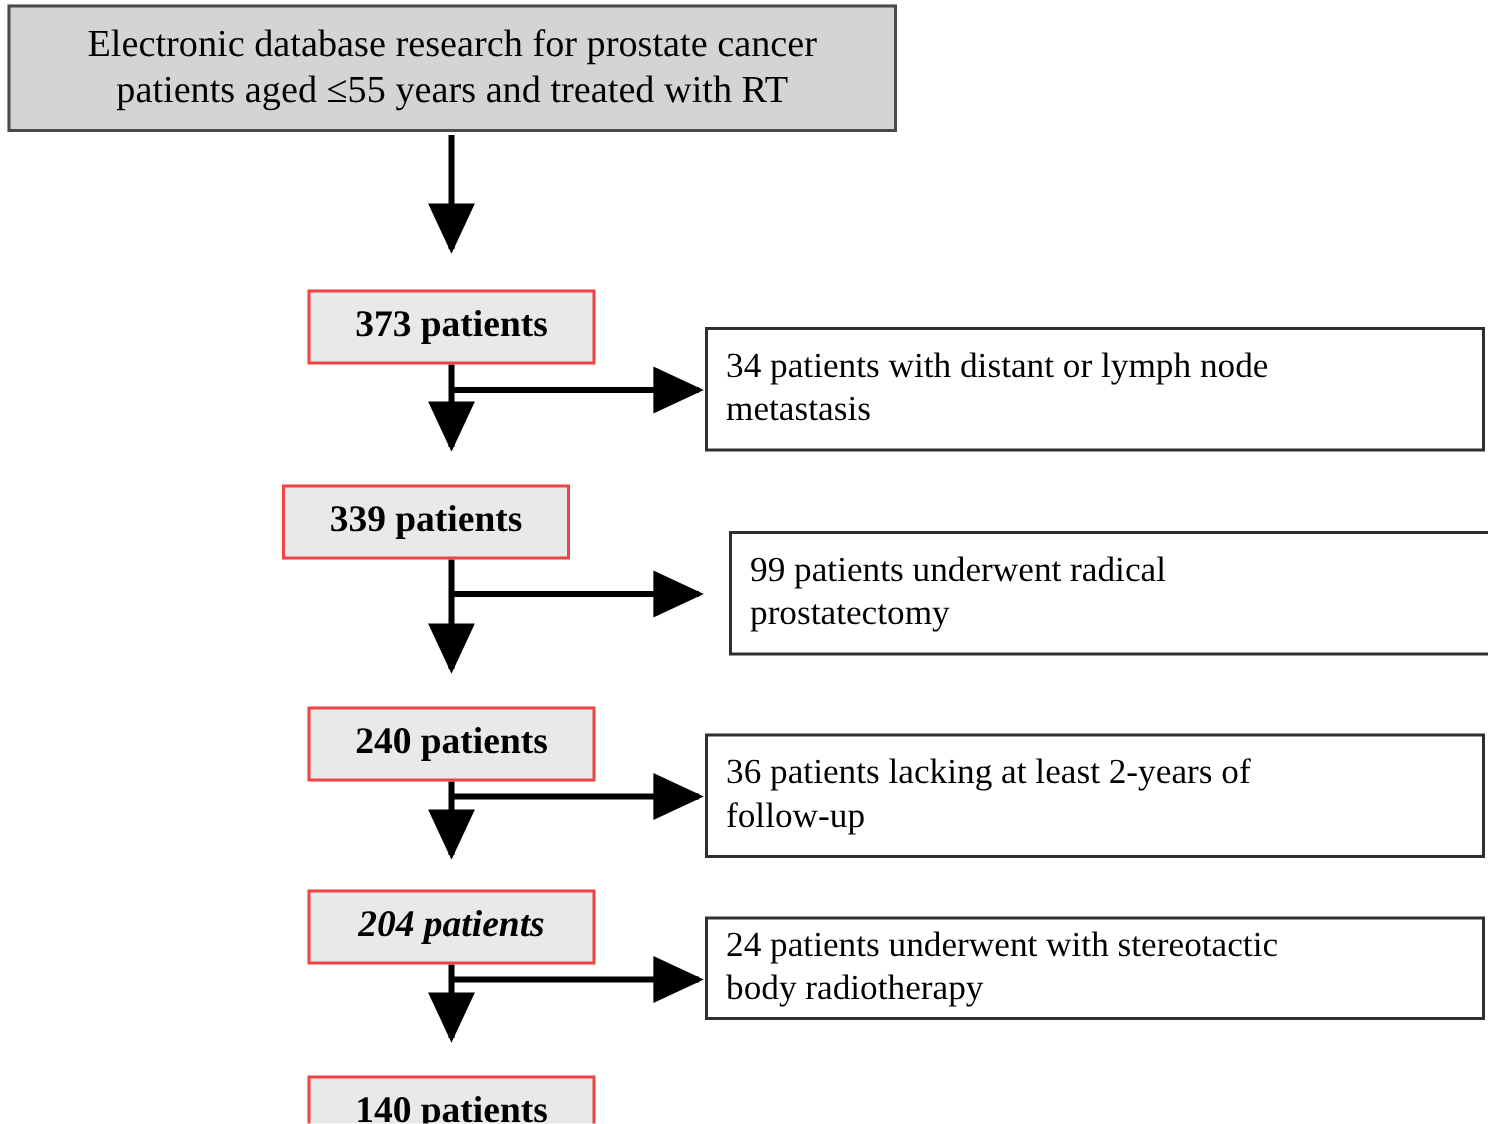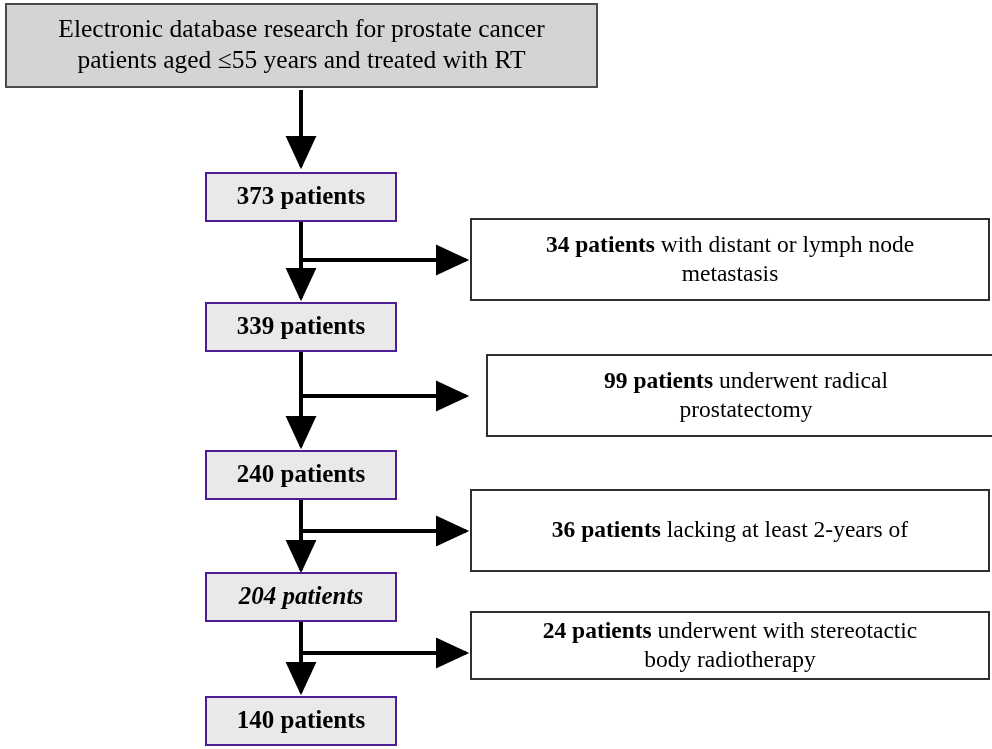--- a/index.html
+++ b/index.html
@@ -26,45 +26,46 @@
     width: 992px;
     height: 749px;
     pointer-events: none;
   }
   .node {
     position: absolute;
     box-sizing: border-box;
     display: flex;
     align-items: center;
     justify-content: center;
-    text-align: center;
+    text-align: left;
     line-height: 1.20;
     color: #000000;
   }
   .header-box {
     background: #d4d4d4;
     border: 2px solid #4a4a4a;
     font-size: 25.5px;
     padding: 2px 10px 4px 10px;
   }
   .count-box {
     background: #e9e9e9;
-    border: 2px solid #4c1d95;
+    border: 2px solid #ef4444;
     font-size: 25px;
     font-weight: bold;
     padding-bottom: 2px;
+    margin-top: 21px;
   }
   .excl-box {
     background: #ffffff;
     border: 2px solid #2f2f2f;
     font-size: 23.5px;
     padding: 2px 12px 4px 12px;
   }
   .excl-box .count {
-    font-weight: bold;
+    font-weight: normal;
   }
   .excl-inner {
     width: 100%;
   }
 </style>
 </head>
 <body>
 
 <div id="canvas">
 
@@ -92,21 +93,21 @@
 
   <div class="node header-box" style="left:5px; top:3px; width:593px; height:85px; flex-direction:column;">
     <span>Electronic database research for prostate cancer</span>
     <span>patients aged ≤55 years and treated with RT</span>
   </div>
 
   <div class="node count-box" style="left:205px; top:172px; width:192px; height:50px;">
     <span>373 patients</span>
   </div>
 
-  <div class="node count-box" style="left:205px; top:302px; width:192px; height:50px;">
+  <div class="node count-box" style="left:188px; top:302px; width:192px; height:50px;">
     <span>339 patients</span>
   </div>
 
   <div class="node count-box" style="left:205px; top:450px; width:192px; height:50px;">
     <span>240 patients</span>
   </div>
 
   <div class="node count-box" style="left:205px; top:572px; width:192px; height:50px;font-style:italic;">
     <span>204 patients</span>
   </div>
@@ -131,20 +132,21 @@
       </div>
       <div>prostatectomy</div>
     </div>
   </div>
 
   <div class="node excl-box" style="left:470px; top:489px; width:520px; height:83px;">
     <div class="excl-inner">
       <div>
         <span class="count">36 patients</span><span> lacking at least 2-years of</span>
       </div>
+      <div>follow-up</div>
     </div>
   </div>
 
   <div class="node excl-box" style="left:470px; top:611px; width:520px; height:69px;">
     <div class="excl-inner">
       <div>
         <span class="count">24 patients</span><span> underwent with stereotactic</span>
       </div>
       <div>body radiotherapy</div>
     </div>

